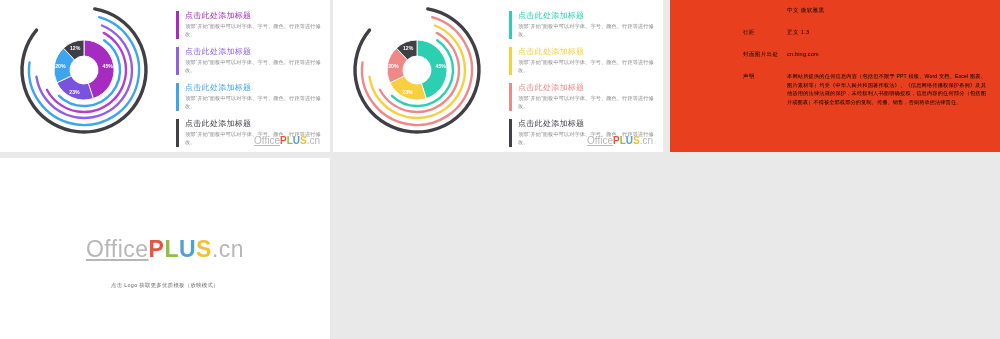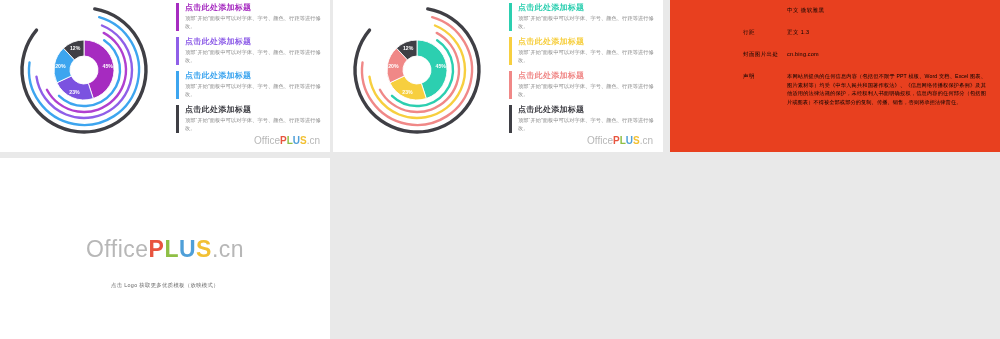--- a/index.html
+++ b/index.html
@@ -21,31 +21,31 @@
 
   
   .chart-wrap{position:absolute;left:8px;top:2px;width:160px;height:140px;}
   .chart-svg{display:block;width:160px;height:140px;}
 
   
   .legend{position:absolute;left:176px;top:2px;width:150px;}
   .legend-item{position:relative;padding-left:9px;margin-bottom:6px;}
   .legend-bar{position:absolute;left:0;top:1px;width:3px;height:28px;border-radius:0;}
   .legend-title{
-    font-size:8px;font-weight:bold;line-height:11px;margin:0 0 2px 0;
+    font-size:8px;font-weight:normal;line-height:11px;margin:8px 0 2px 0;
     letter-spacing:.3px;
   }
   .legend-desc{
     font-size:5.2px;line-height:7.5px;color:#8a8a8a;margin:0;
     letter-spacing:.1px;
   }
 
   
   .op-logo{font-family:"Liberation Sans","DejaVu Sans",sans-serif;white-space:nowrap;}
-  .op-logo .op-office{color:#b7b7b7;}
+  .op-logo .op-office{color:#b7b7b7;text-decoration:underline;}
   .op-logo .op-p{color:#e8543f;font-weight:bold;}
   .op-logo .op-l{color:#8fbf45;font-weight:bold;}
   .op-logo .op-u{color:#4f9fd8;font-weight:bold;}
   .op-logo .op-s{color:#f2c033;font-weight:bold;}
   .op-logo .op-cn{color:#b7b7b7;}
 
   .logo-small{position:absolute;right:10px;bottom:6px;font-size:10px;}
 
   
   .info-rows{position:absolute;left:0;top:0;width:330px;height:152px;}

